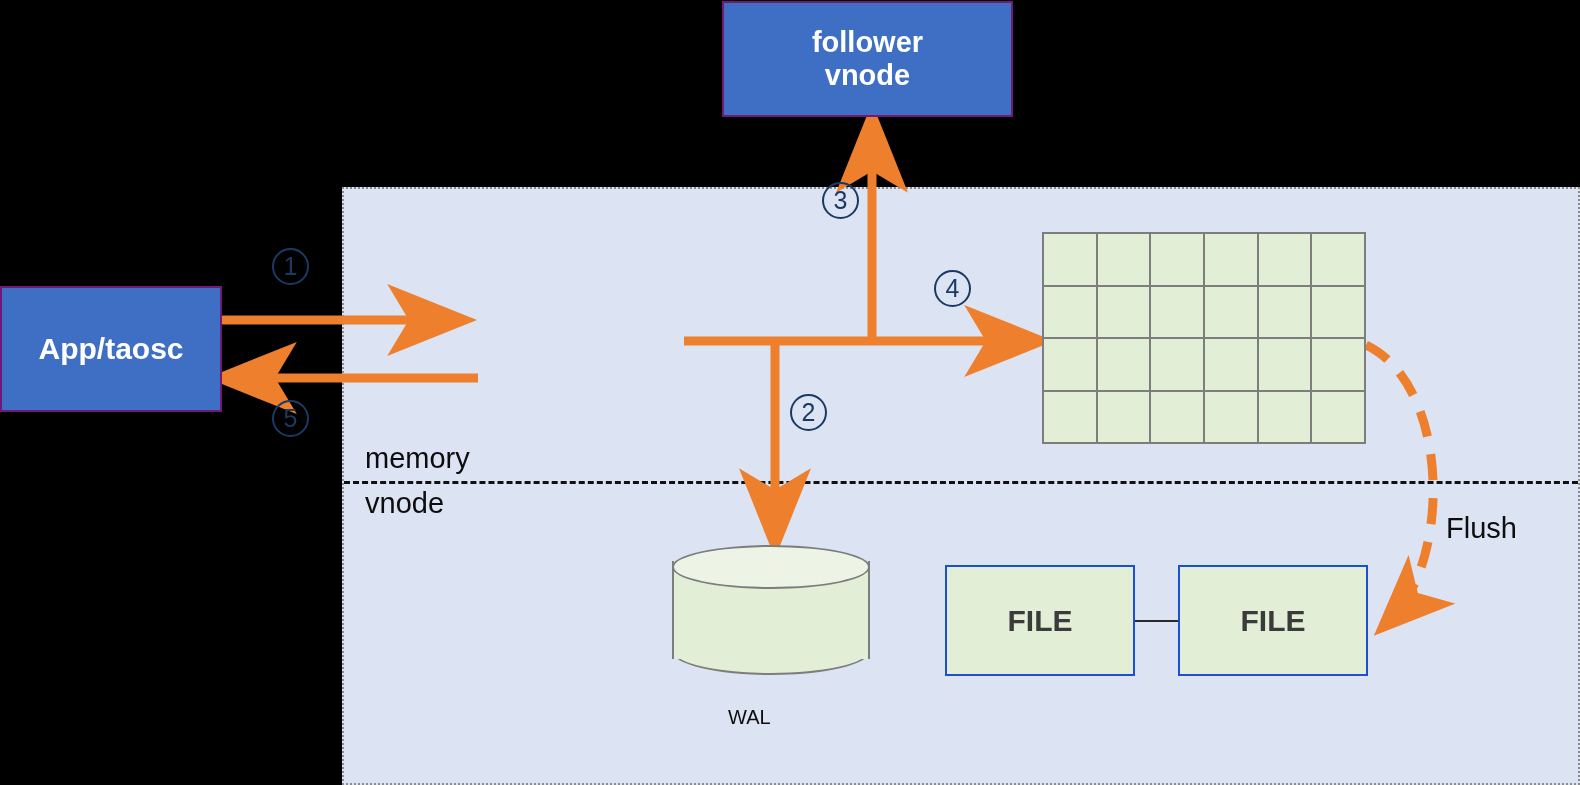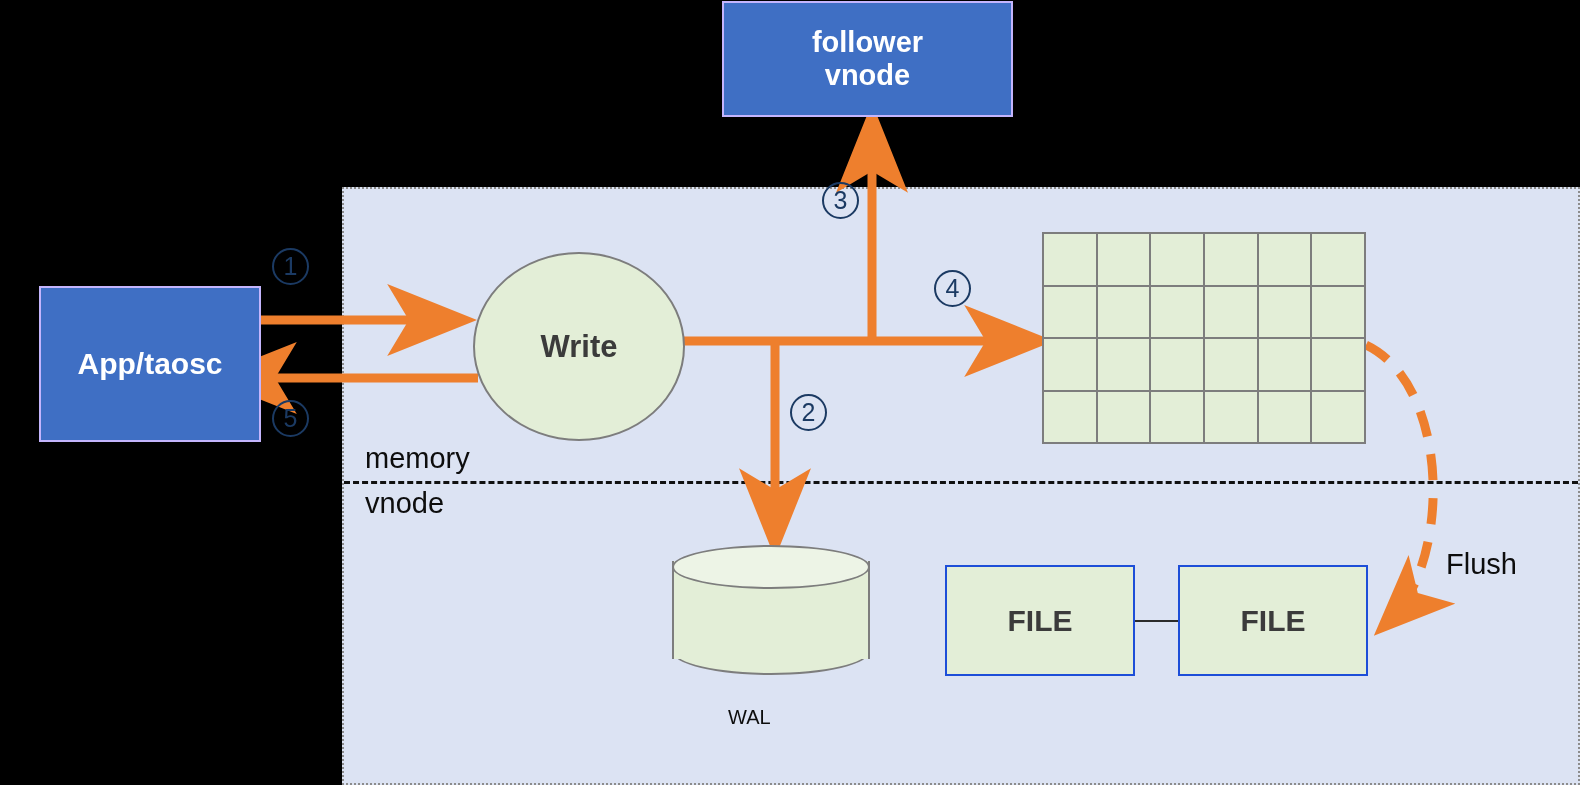--- a/index.html
+++ b/index.html
@@ -16,31 +16,31 @@
     left:342px; top:187px;
     width:1238px; height:598px;
     background:#dce3f3;
     border:2px dotted #8c8c8c;
     box-sizing:border-box;
   }
   
   .bluebox{
     position:absolute;
     background:#3f6fc4;
-    border:2px solid #c4b5fd;
+    border:2px solid #701a75;
     box-sizing:border-box;
     color:#ffffff;
     font-weight:bold;
     display:flex;
     align-items:center;
     justify-content:center;
     text-align:center;
     line-height:1.15;
   }
-  #app-box{ left:0px; top:286px; width:222px; height:156px; font-size:30px;margin-left:39px; }
+  #app-box{ left:0px; top:286px; width:222px; height:126px; font-size:30px; }
   #follower-box{ left:722px; top:1px; width:291px; height:116px; font-size:29px; }
   #follower-box .lbl{ white-space:pre-line; }
 
   
   #write-node{
     position:absolute;
     left:473px; top:252px;
     width:212px; height:189px;
     background:#e3eed7;
     border:2px solid #7d7d7d;
@@ -102,21 +102,21 @@
   #file-link{
     position:absolute; left:1135px; top:620px; width:44px; height:0;
     border-top:2px solid #2b2b2b;
   }
 
   
   .txt{ position:absolute; color:#0d0d0d; white-space:nowrap;text-align:center; }
   #lbl-memory{ left:365px; top:442px; font-size:29px; }
   #lbl-disk{   left:365px; top:487px; font-size:29px; }
   #lbl-wal{    left:728px; top:706px; font-size:20px; }
-  #lbl-flush{  left:1446px; top:512px; font-size:29px;margin-top:36px; }
+  #lbl-flush{  left:1446px; top:512px; font-size:29px; }
   #lbl-leader{ left:1327px; top:708px; font-size:29px; }
 
   
   .step{
     position:absolute;
     width:37px;height:37px;
     border:2px solid #1b3a63;
     border-radius:50%;
     box-sizing:border-box;
     color:#1b3a63;
@@ -186,23 +186,20 @@
 
   <div class="bluebox" id="app-box">
     <span class="lbl">App/taosc</span>
   </div>
 
   <div class="bluebox" id="follower-box">
     <span class="lbl">follower
 vnode</span>
   </div>
 
-  <div id="write-node">
-    <span>Write</span>
-  </div>
 
   <div id="memtable">
     <div class="cell"></div>
     <div class="cell"></div>
     <div class="cell"></div>
     <div class="cell"></div>
     <div class="cell"></div>
     <div class="cell"></div>
     <div class="cell"></div>
     <div class="cell"></div>

